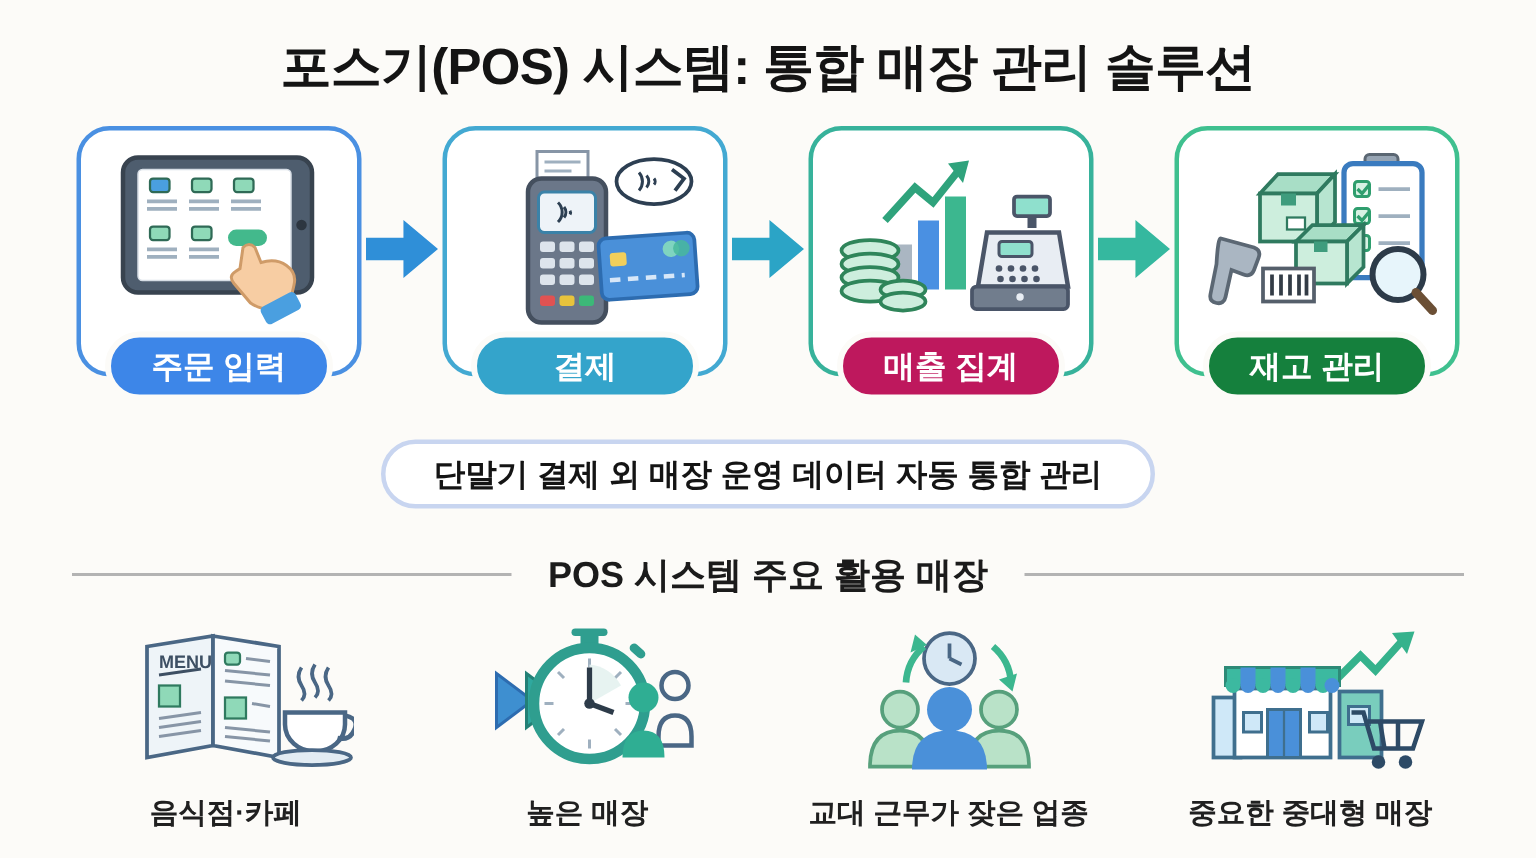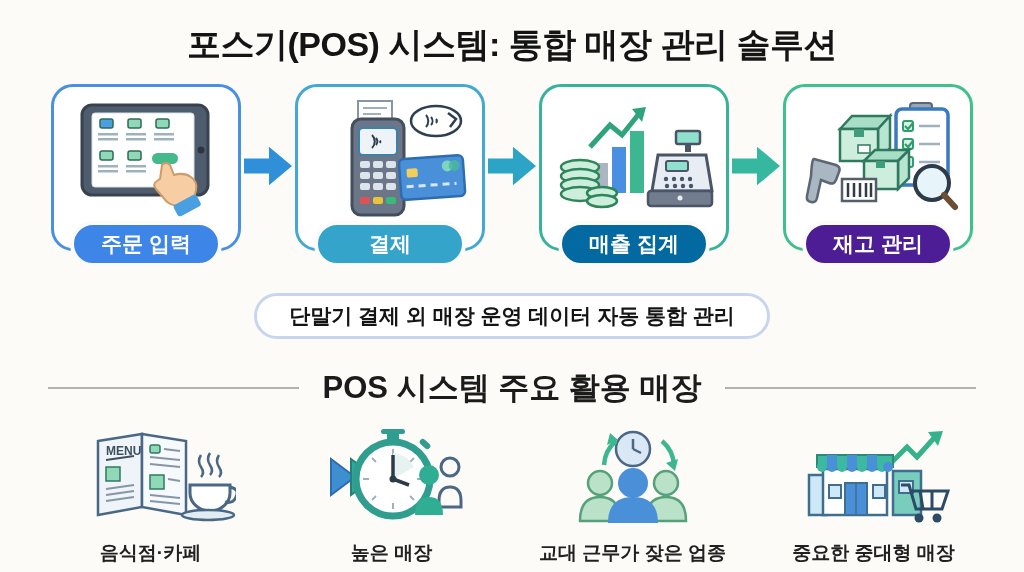--- a/index.html
+++ b/index.html
@@ -81,21 +81,21 @@
 
   
   .section-head {
     display: flex;
     align-items: center;
     margin: 28px 48px 0;
     gap: 24px;
   }
   .rule { flex: 1; height: 2px; background: #b3b3b3; }
   .section-title {
-    font-size: 31px;
+    font-size: 24px;
     font-weight: 800;
     color: #1b1b1b;
     white-space: nowrap;
   }
 
   
   .use-grid {
     display: grid;
     grid-template-columns: repeat(4, 1fr);
     padding: 12px 34px 0;
@@ -237,21 +237,21 @@
               <circle cx="136" cy="84" r="2.2"></circle>
             <circle cx="113" cy="91" r="2.2"></circle>
               <circle cx="121" cy="91" r="2.2"></circle>
               <circle cx="129" cy="91" r="2.2"></circle>
               <circle cx="137" cy="91" r="2.2"></circle>
           </g>
           <rect x="94" y="96" width="64" height="15" rx="3" fill="#717d8d" stroke="#4a5568" stroke-width="2.5"></rect>
           <circle cx="126" cy="103" r="2.5" fill="#e8edf3"></circle>
         </svg>
       </span>
-      <div class="step-pill" style="background: #0369a1;">매출 집계</div>
+      <div class="step-pill" style="background: #be185d;">매출 집계</div>
     </div>
 
     <div class="flow-arrow" style="background: rgb(53, 184, 159);"></div>
 
     <div class="step-card" style="border-color: rgb(63, 192, 143);">
       <span>
         <svg width="160" height="128" viewBox="0 0 160 128">
           <rect x="112" y="8" width="22" height="11" rx="3" fill="#97a5b4" stroke="#5b6773" stroke-width="2"></rect>
           <rect x="98" y="14" width="52" height="76" rx="6" fill="#ffffff" stroke="#3a7bbf" stroke-width="3.5"></rect>
           <g stroke="#2f9e6e" stroke-width="2" fill="#d7f2e4">
@@ -287,21 +287,21 @@
           <rect x="44" y="84" width="34" height="22" fill="#ffffff" stroke="#555f6b" stroke-width="2.5"></rect>
           <g stroke="#333c46" stroke-width="2.5">
               <line x1="50" y1="88" x2="50" y2="102"></line>
               <line x1="56" y1="88" x2="56" y2="102"></line>
               <line x1="62" y1="88" x2="62" y2="102"></line>
               <line x1="68" y1="88" x2="68" y2="102"></line>
               <line x1="73" y1="88" x2="73" y2="102"></line>
             </g>
         </svg>
       </span>
-      <div class="step-pill" style="background: #4c1d95;">재고 관리</div>
+      <div class="step-pill" style="background: #15803d;">재고 관리</div>
     </div>
   </div>
 
   <div class="banner-row">
     <div class="banner" style="border-color: rgb(200, 213, 240);">단말기 결제 외 매장 운영 데이터 자동 통합 관리</div>
   </div>
 
   <div class="section-head">
     <div class="rule"></div>
     <div class="section-title">POS 시스템 주요 활용 매장</div>

